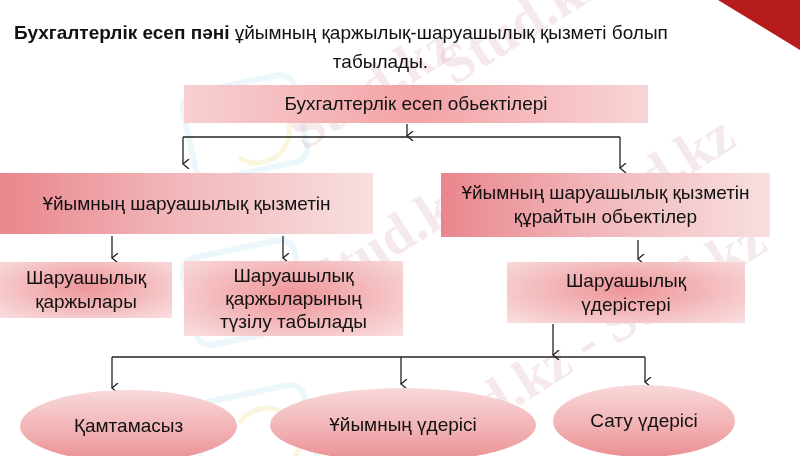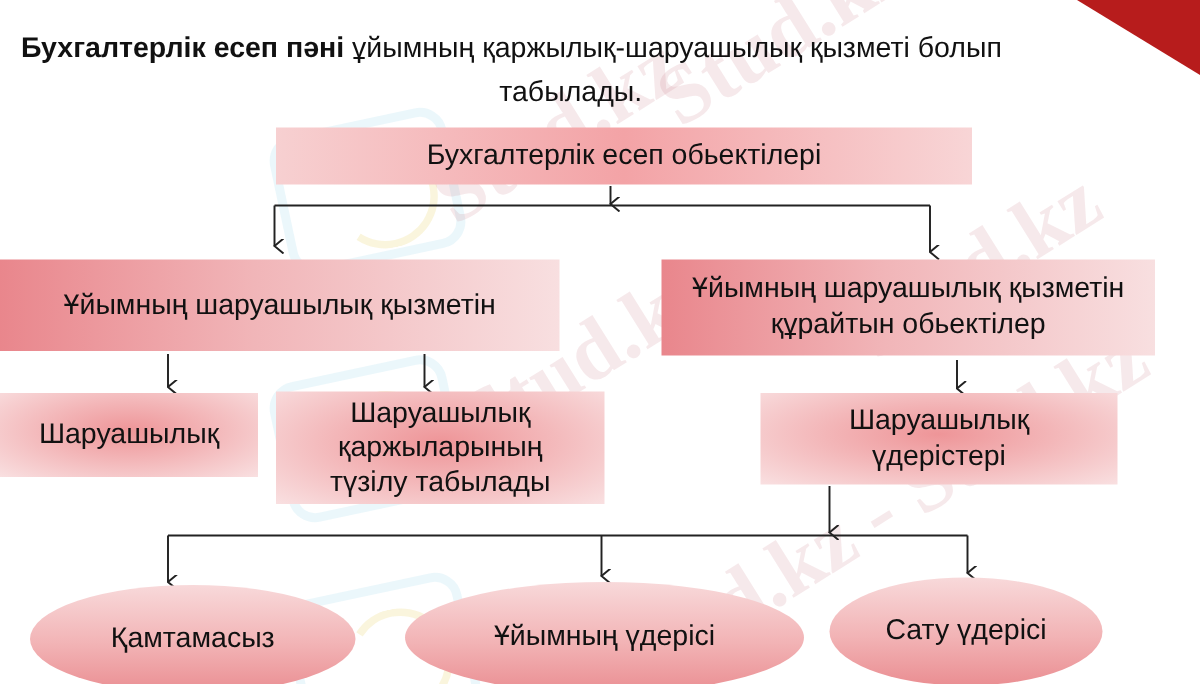--- a/index.html
+++ b/index.html
@@ -91,20 +91,21 @@
   <span>Ұйымның шаруашылық қызметін</span>
 </div>
 
 <div class="box grad-lr" style="left:441px; top:173px; width:329px; height:64px; flex-direction:column;">
   <span>Ұйымның шаруашылық қызметін</span>
   <span>құрайтын обьектілер</span>
 </div>
 
 <div class="box grad-radial" style="left:0; top:262px; width:172px; height:56px; flex-direction:column;">
   <span>Шаруашылық</span>
+  <span>қаржылары</span>
 </div>
 
 <div class="box grad-radial" style="left:184px; top:261px; width:219px; height:75px; flex-direction:column; line-height:23px;">
   <span>Шаруашылық</span>
   <span>қаржыларының</span>
   <span>түзілу табылады</span>
 </div>
 
 <div class="box grad-radial" style="left:507px; top:262px; width:238px; height:61px; flex-direction:column;">
   <span>Шаруашылық</span>

